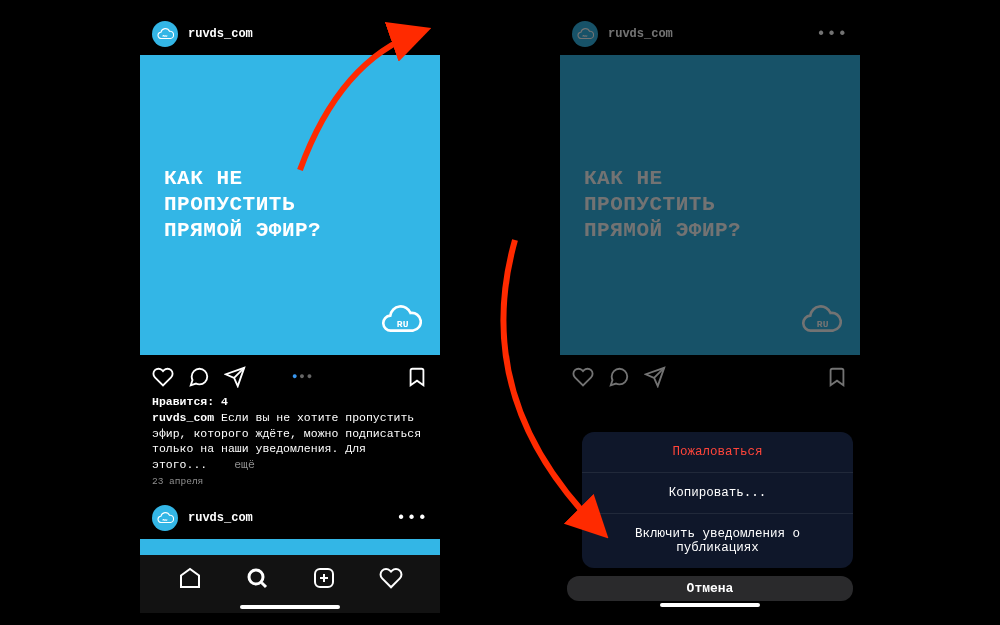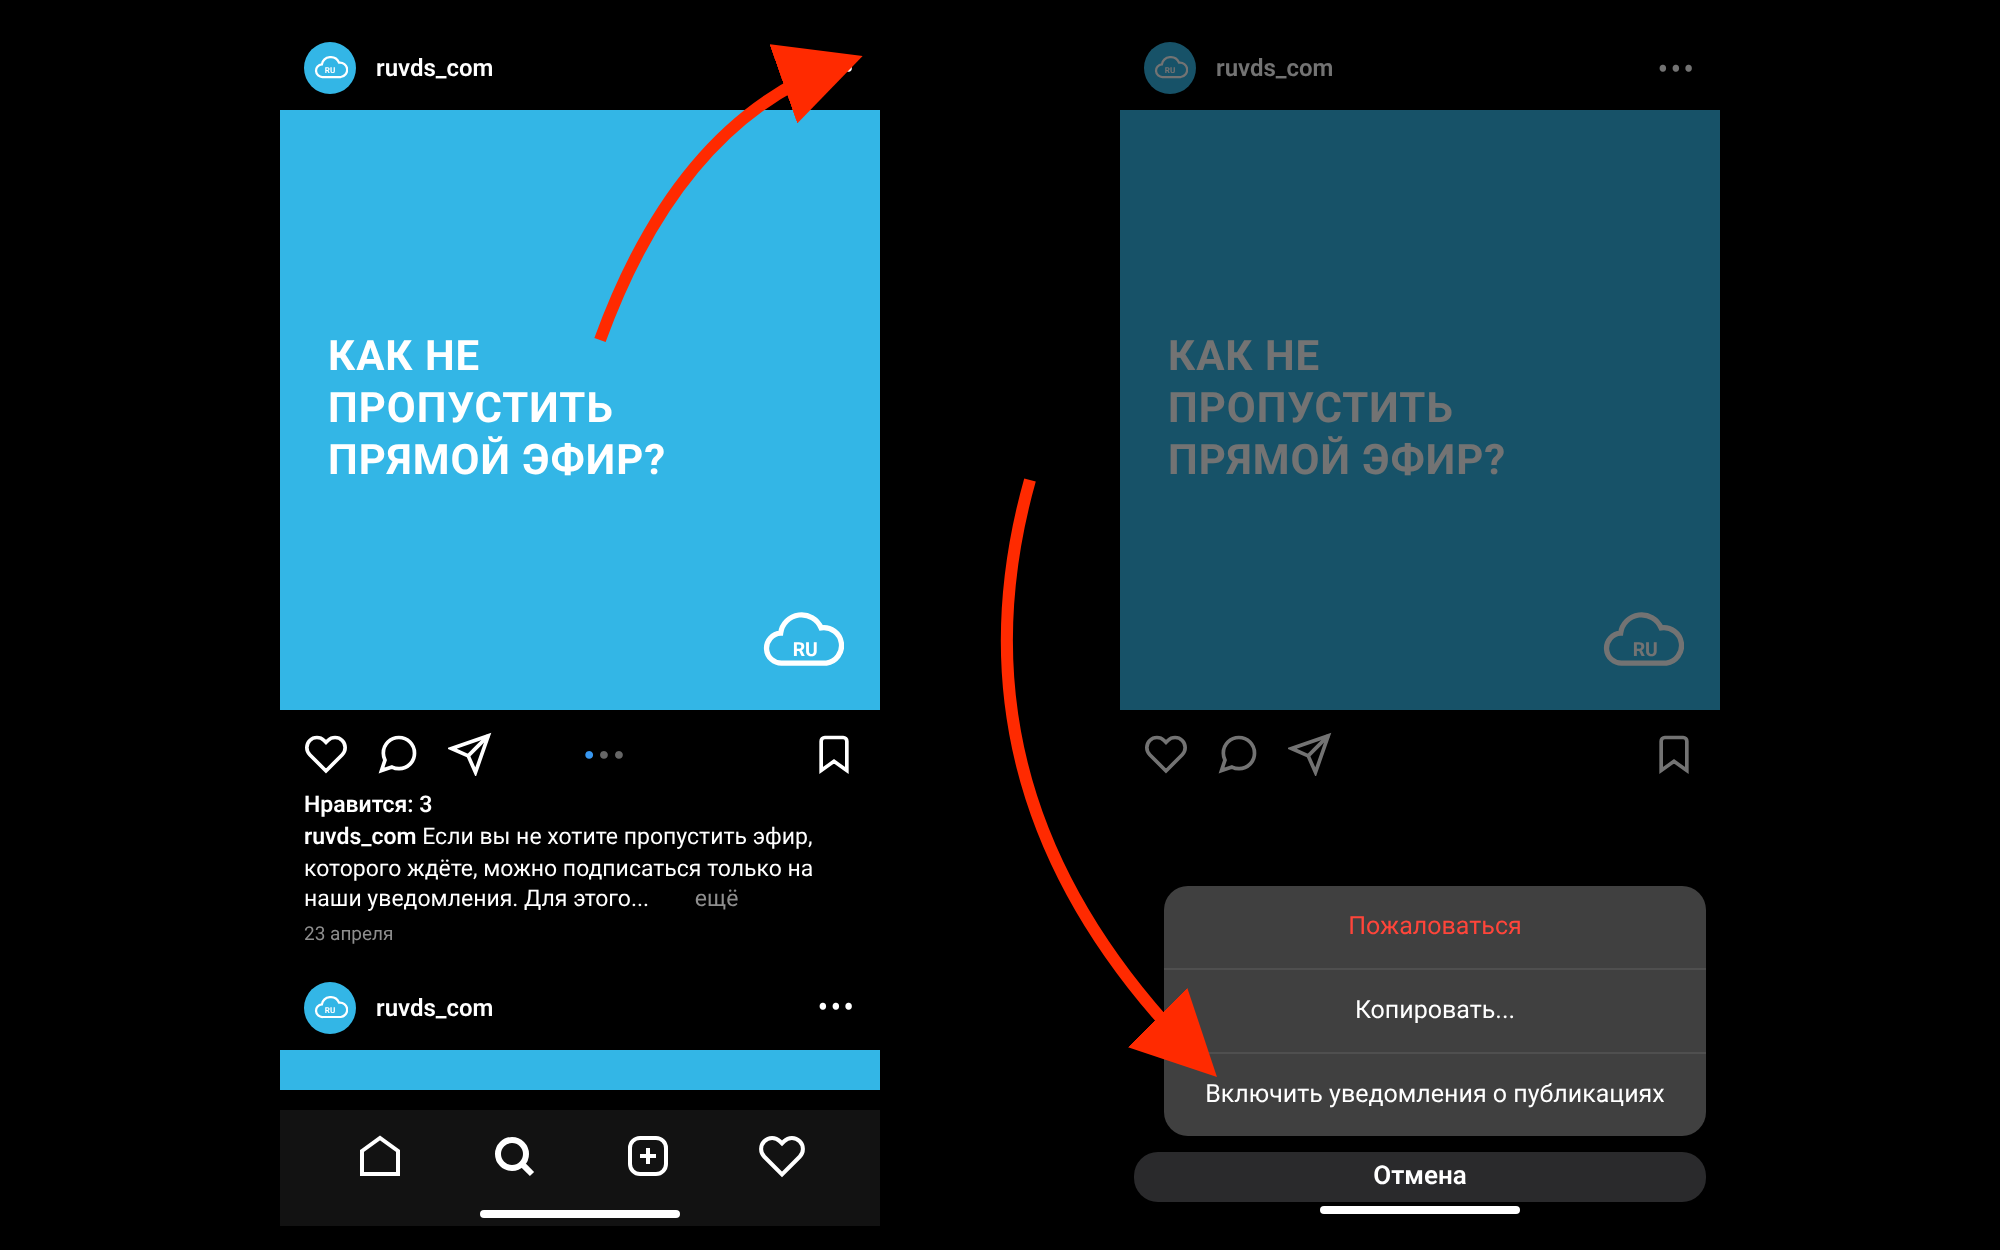--- a/index.html
+++ b/index.html
@@ -11,20 +11,21 @@
     color: #fff;
     position: relative;
     overflow: hidden;
   }
   .phone {
     position: absolute;
     width: 300px;
     height: 600px;
     background: #000;
     overflow: hidden;
+    font-family: Liberation Mono, monospace;
   }
   .phone-left { left: 140px; top: 13px; }
   .phone-right { left: 560px; top: 13px; }
 
   .post-header {
     display: flex;
     align-items: center;
     padding: 8px 12px;
     height: 42px;
   }
@@ -151,21 +152,21 @@
   .phone-right .date {
     filter: brightness(0.45);
   }
 
   .action-sheet {
     position: absolute;
     left: 7px; right: 7px;
     bottom: 12px;
   }
   .sheet-group {
-    background: #404040;
+    background: #0f172a;
     border-radius: 12px;
     overflow: hidden;
     margin-bottom: 8px;
     margin-left: 15px;
   }
   .sheet-item {
     text-align: center;
     padding: 13px 8px;
     font-size: 12.5px;
     color: #fff;
@@ -233,21 +234,21 @@
         </svg>
     </span>
     <span class="dots-indicator"><span class="active">●</span>●●</span>
     <span class="icon bookmark">
       <svg width="22" height="22" viewBox="0 0 24 24" fill="none" stroke="#fff" stroke-width="2">
           <path d="M19 21l-7-5-7 5V5a2 2 0 0 1 2-2h10a2 2 0 0 1 2 2z"></path>
         </svg>
     </span>
   </div>
 
-  <div class="likes">Нравится: 3</div>
+  <div class="likes">Нравится: 4</div>
   <div class="caption">
     <span class="u">ruvds_com</span><span> Если вы не хотите пропустить эфир, которого ждёте, можно подписаться только на наши уведомления. Для этого... </span><span class="more">ещё</span>
   </div>
   <div class="date">23 апреля</div>
 
   <div class="second-post-peek">
     <div class="avatar">
       <svg viewBox="0 0 40 28">
           <path d="M30 8a10 10 0 0 0-19 2 7 7 0 0 0 1 14h20a8 8 0 0 0-2-16z" fill="none" stroke="#fff" stroke-width="2.5"></path>
           <text x="20" y="20" font-size="9" fill="#fff" font-weight="700" text-anchor="middle">RU</text>

